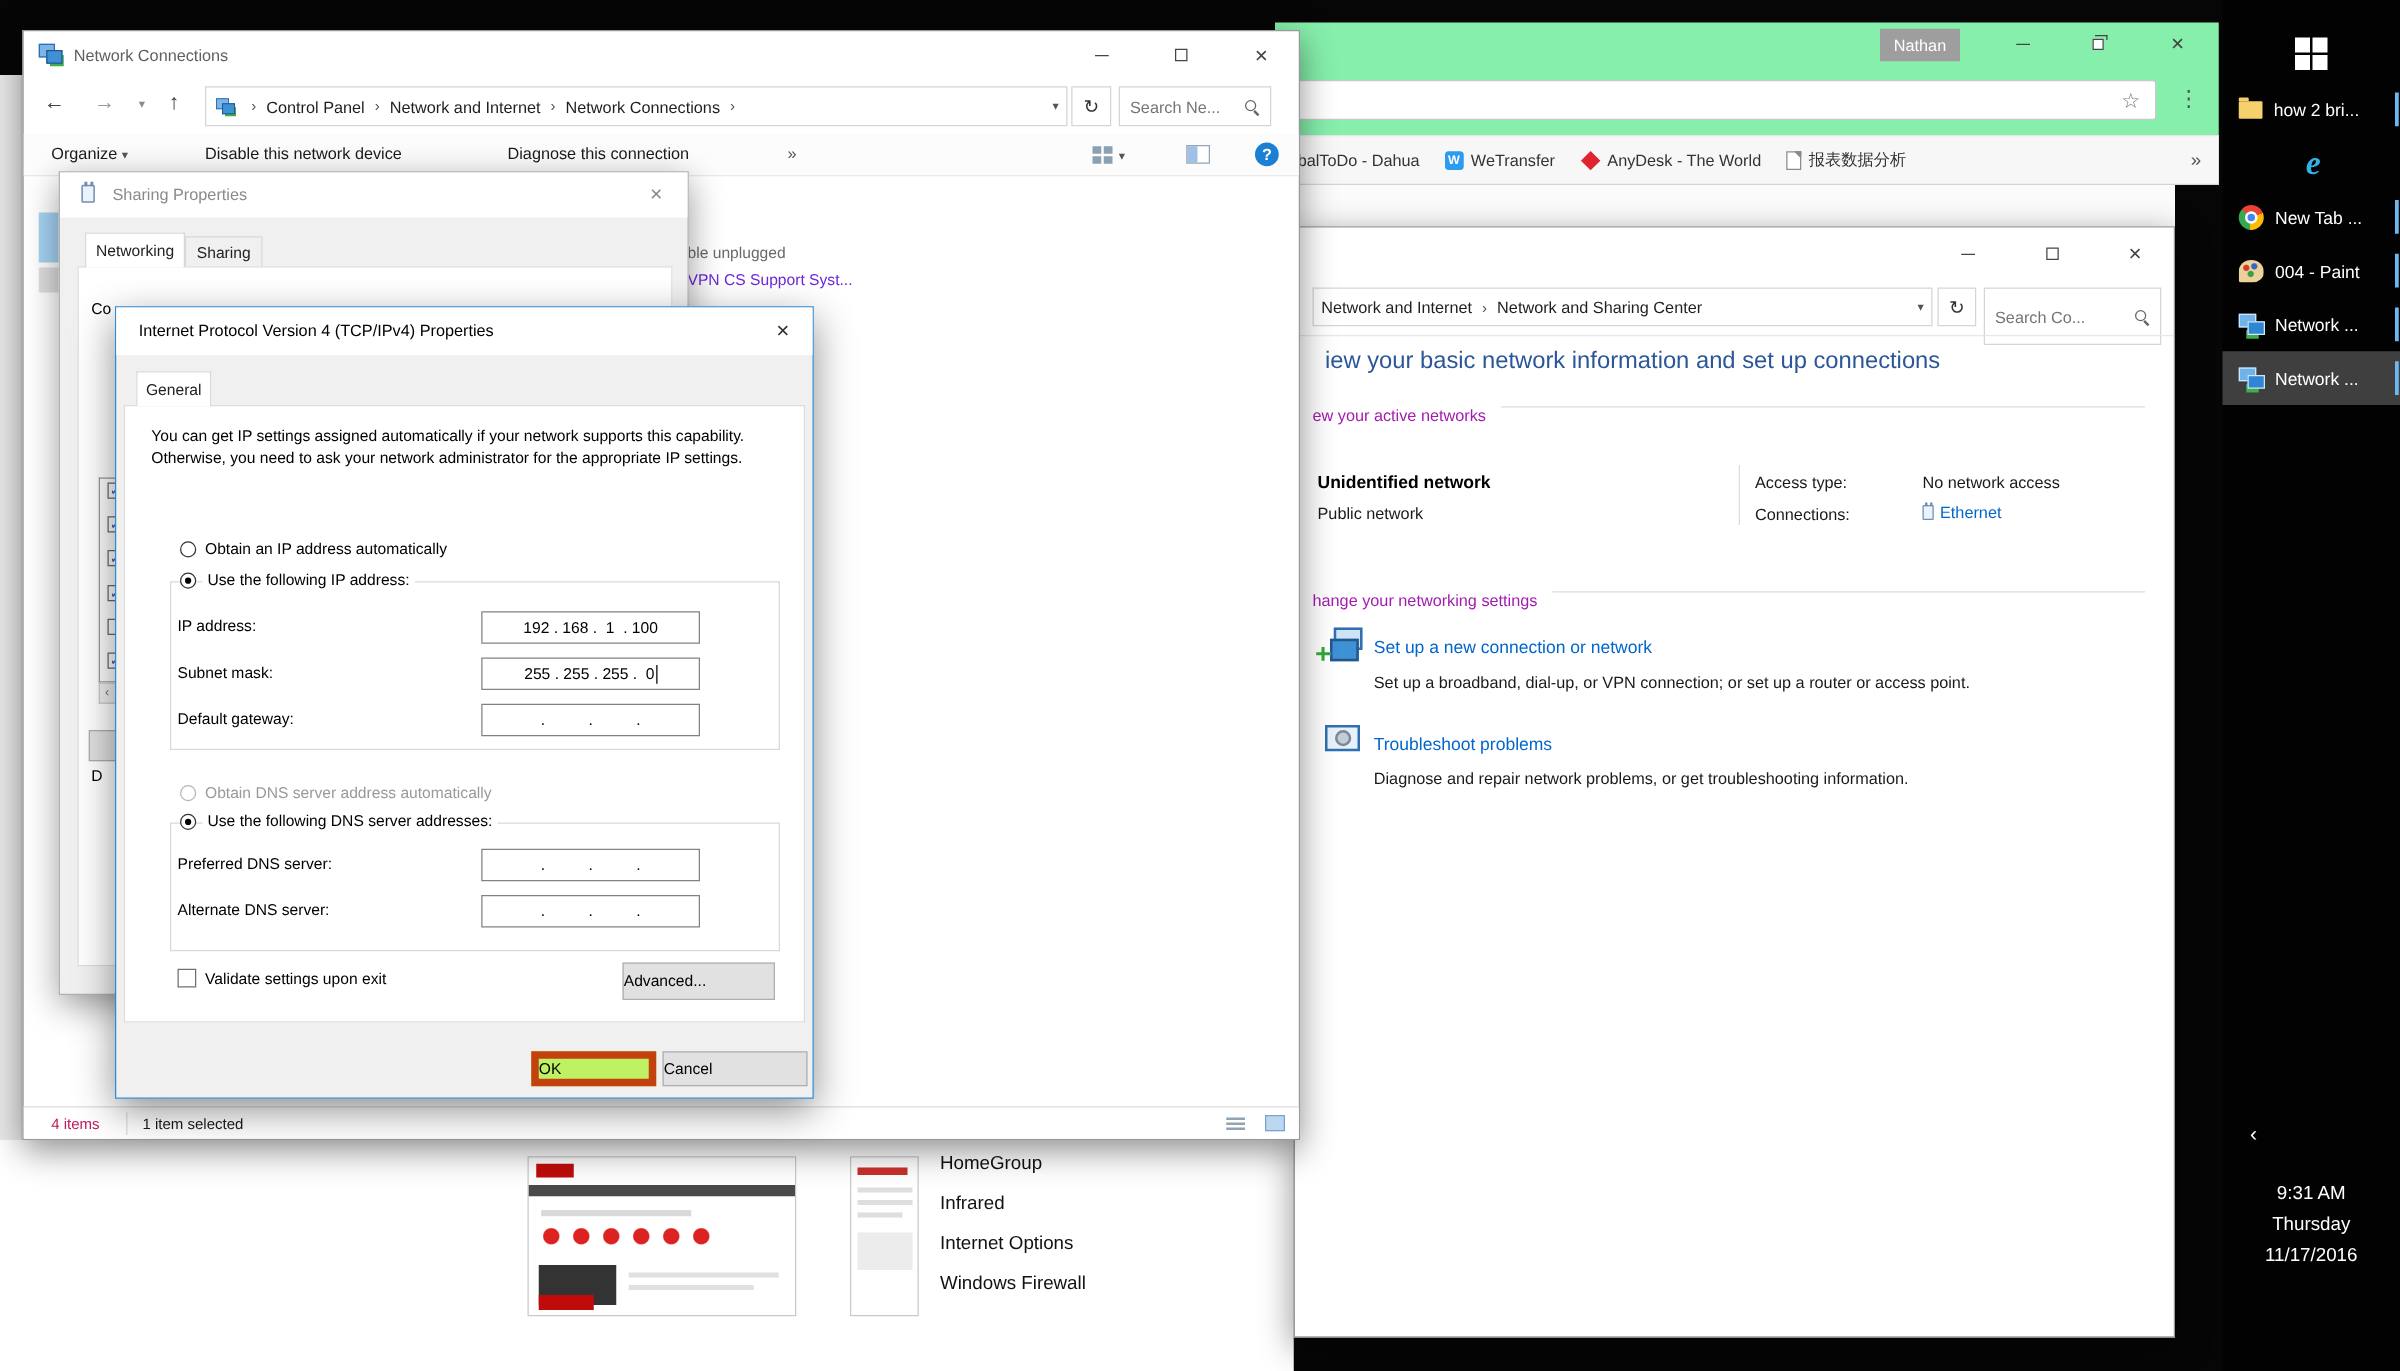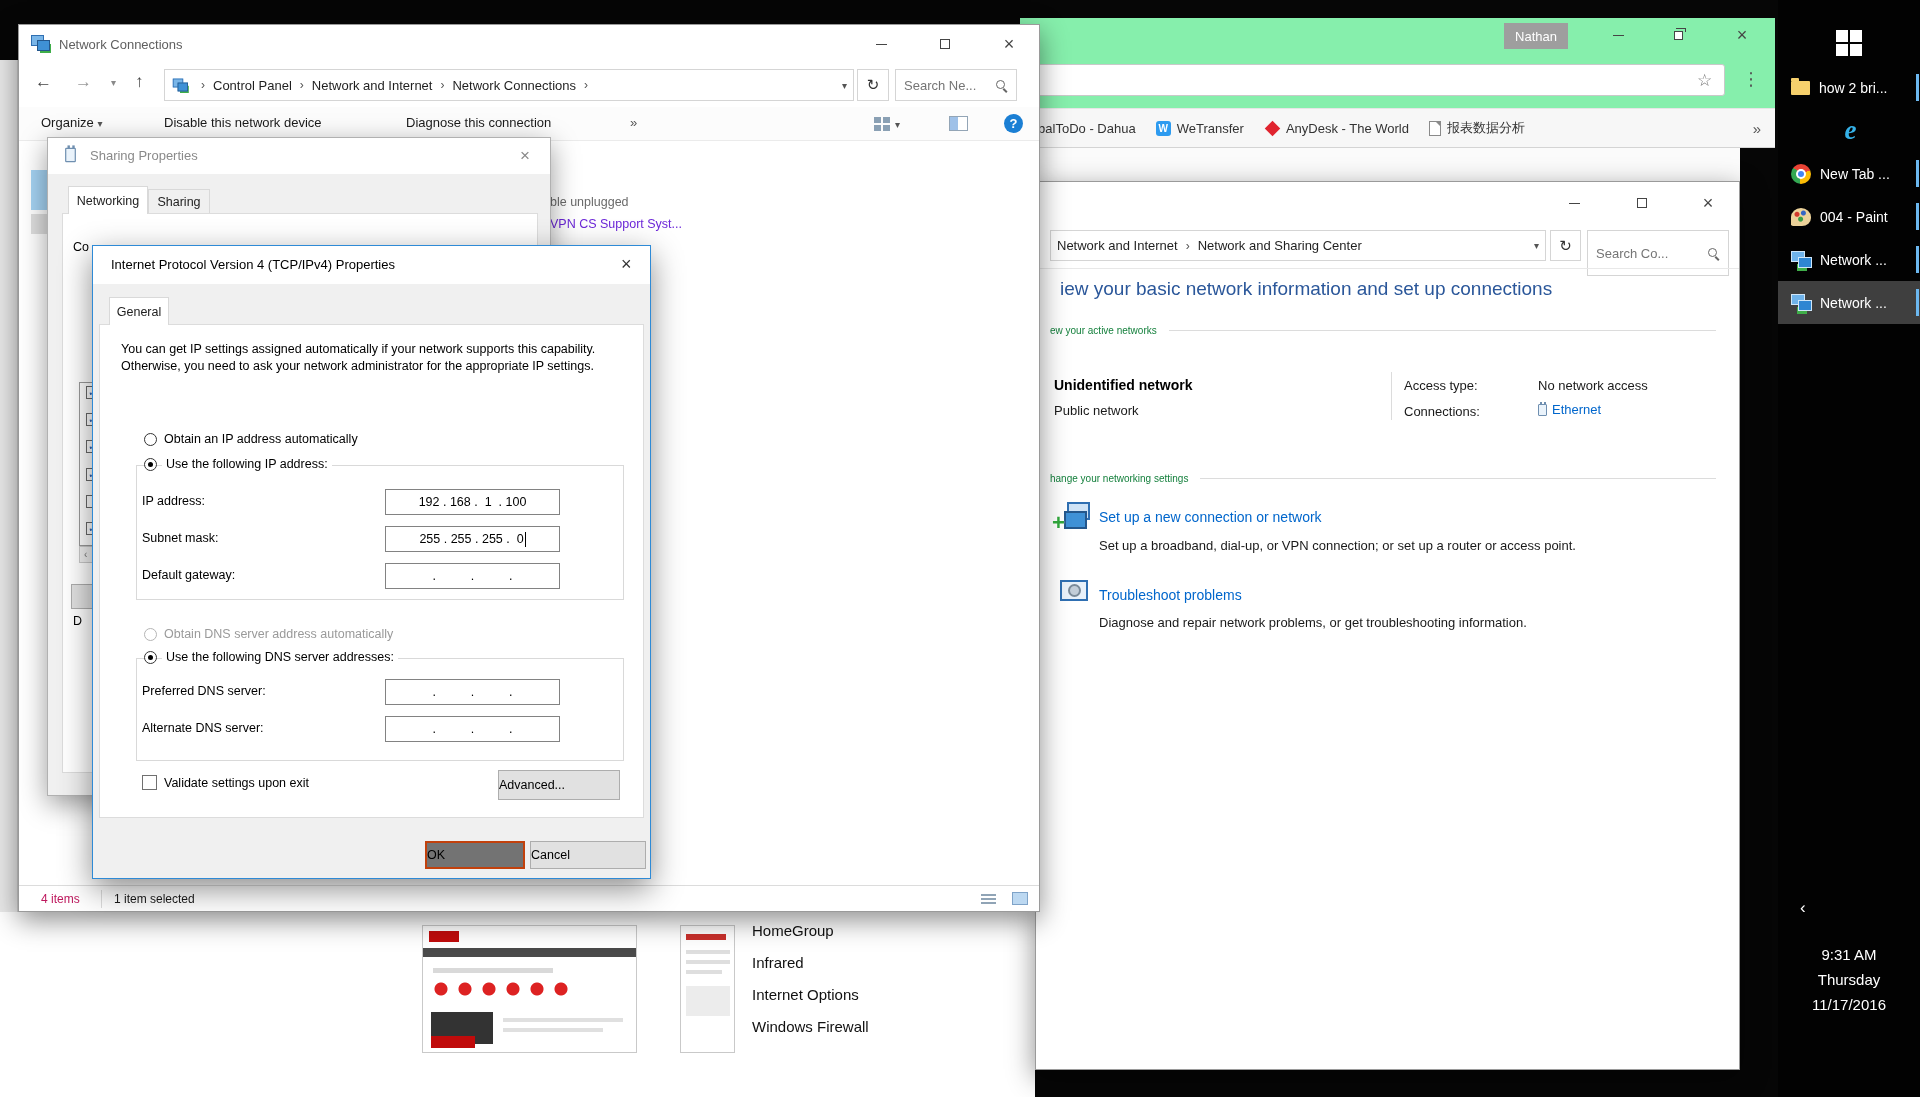--- a/index.html
+++ b/index.html
@@ -31,26 +31,26 @@
   .lbl.gray{color:#9a9a9a}
   .radio{position:absolute;width:13px;height:13px;border:1px solid #333;border-radius:50%;background:#fff}
   .radio.sel::after{content:"";position:absolute;left:3px;top:3px;width:5px;height:5px;border-radius:50%;background:#000}
   .radio.dis{border-color:#b5b5b5}
   .chk{position:absolute;width:15px;height:15px;border:1px solid #707070;background:#fff}
   .grp{position:absolute;border:1px solid #d9d9d9}
   .glabel{background:#fff;padding:0 4px}
   .ip-box{position:absolute;width:175px;height:26px;border:1px solid #828282;background:#fff;display:flex;align-items:center;justify-content:center;font-size:12.5px;color:#000;white-space:pre}
   .caret{width:1px;height:15px;background:#000;margin-left:1px}
   .btn{position:absolute;display:flex;align-items:center;font-size:12.5px;background:#e1e1e1;border:1px solid #adadad;color:#000}
-  .btn.primary{background:#737373;border:2px solid #c2410c}
+  .btn.primary{background:#bef264;border:6px solid #c2410c}
   .tab{position:absolute;display:flex;align-items:center;justify-content:center;font-size:12.5px;border:1px solid #d9d9d9;border-bottom:none;background:#f0f0f0;color:#222}
   .tab.active{background:#fff;z-index:3}
   .page{position:absolute;background:#fff;border:1px solid #dcdcdc}
   .link{color:#0066cc}
-  .rulewrap{position:absolute;display:flex;align-items:center;font-size:10px;color:#15803d;white-space:nowrap}
+  .rulewrap{position:absolute;display:flex;align-items:flex-start;font-size:13px;color:#a21caf;white-space:nowrap}
   .rule{width:100%;height:1px;background:#dcdcdc;margin-left:12px;flex:none}
   
   .net-ico{position:relative;display:inline-block;width:18px;height:16px}
   .net-ico::before{content:"";position:absolute;left:0;top:0;width:11px;height:9px;background:#7ab6e8;border:1px solid #2f6fb2}
   .net-ico::after{content:"";position:absolute;left:6px;top:5px;width:11px;height:9px;background:#3f91d6;border:1px solid #24578c;box-shadow:2px 3px 0 -1px #3fae49}
   .eth-ico{display:inline-block;position:relative;width:9px;height:12px;border:1px solid #6f8fb0;border-radius:1px;background:#eaf3fb;margin-right:5px}
   .eth-ico::after{content:"";position:absolute;left:1px;top:-3px;width:2px;height:3px;background:#6f8fb0;box-shadow:4px 0 0 #6f8fb0}
   .help-ico{position:absolute;width:19px;height:19px;border-radius:50%;background:#1b7fd4;color:#fff;font-size:13px;font-weight:bold;display:flex;align-items:center;justify-content:center}
   .viewgrid-ico{position:absolute;width:16px;height:14px;background:
     linear-gradient(#8aa0b4,#8aa0b4) 0 0/7px 6px no-repeat,

